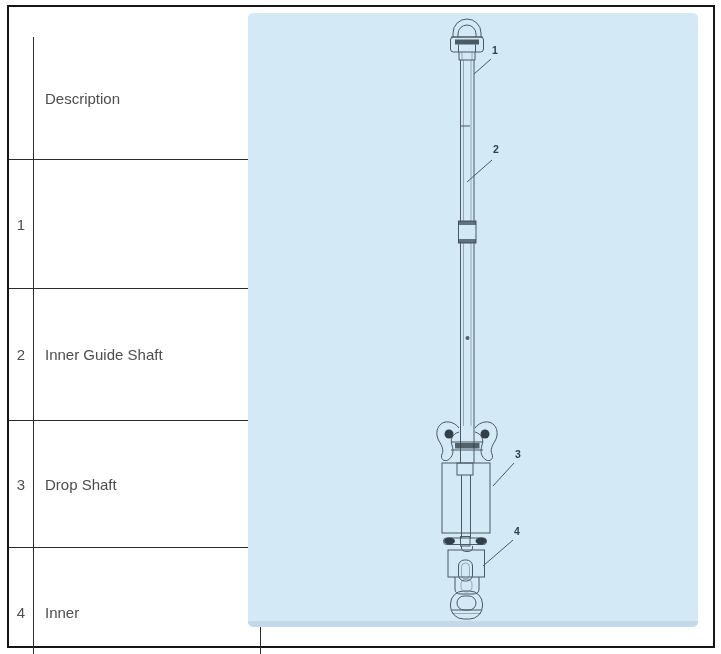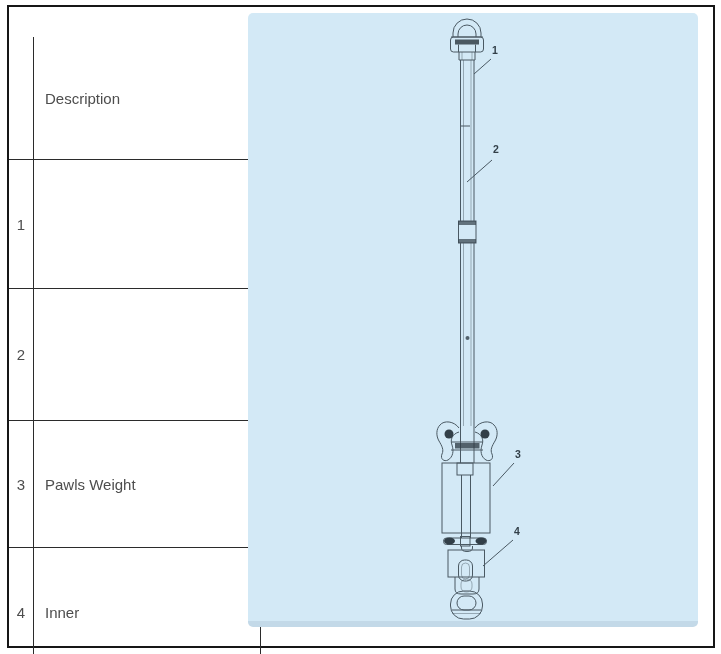--- a/index.html
+++ b/index.html
@@ -94,24 +94,25 @@
   <div class="parts-table">
     <div class="t-row">
       <div class="cell-num"></div>
       <div class="cell-desc">Description</div>
     </div>
     <div class="t-row">
       <div class="cell-num">1</div>
     </div>
     <div class="t-row">
       <div class="cell-num">2</div>
+      <div class="cell-desc">Inner Guide Shaft</div>
     </div>
     <div class="t-row">
       <div class="cell-num">3</div>
-      <div class="cell-desc">Pawls Weight</div>
+      <div class="cell-desc">Drop Shaft</div>
     </div>
     <div class="t-row">
       <div class="cell-num">4</div>
       <div class="cell-desc">Inner</div>
     </div>
   </div>
 
   <div class="diagram-panel">
     <svg width="450" height="608" viewBox="0 0 450 608">
 

